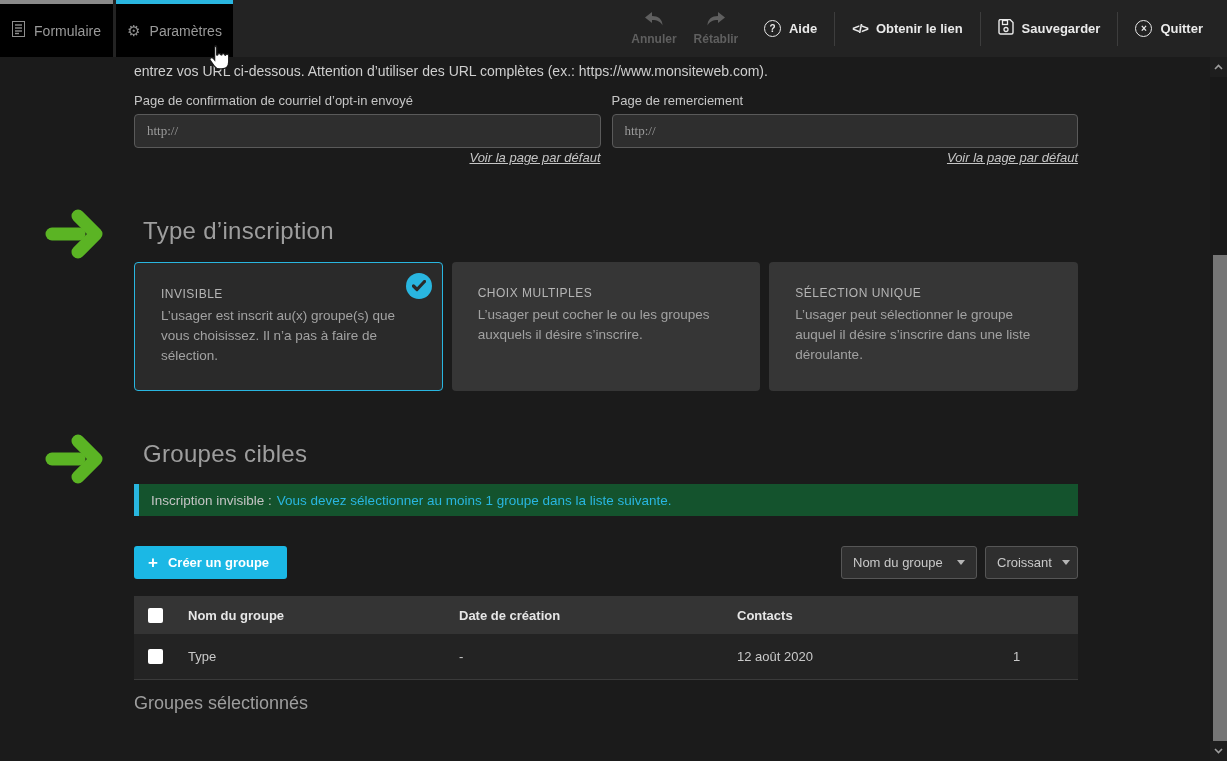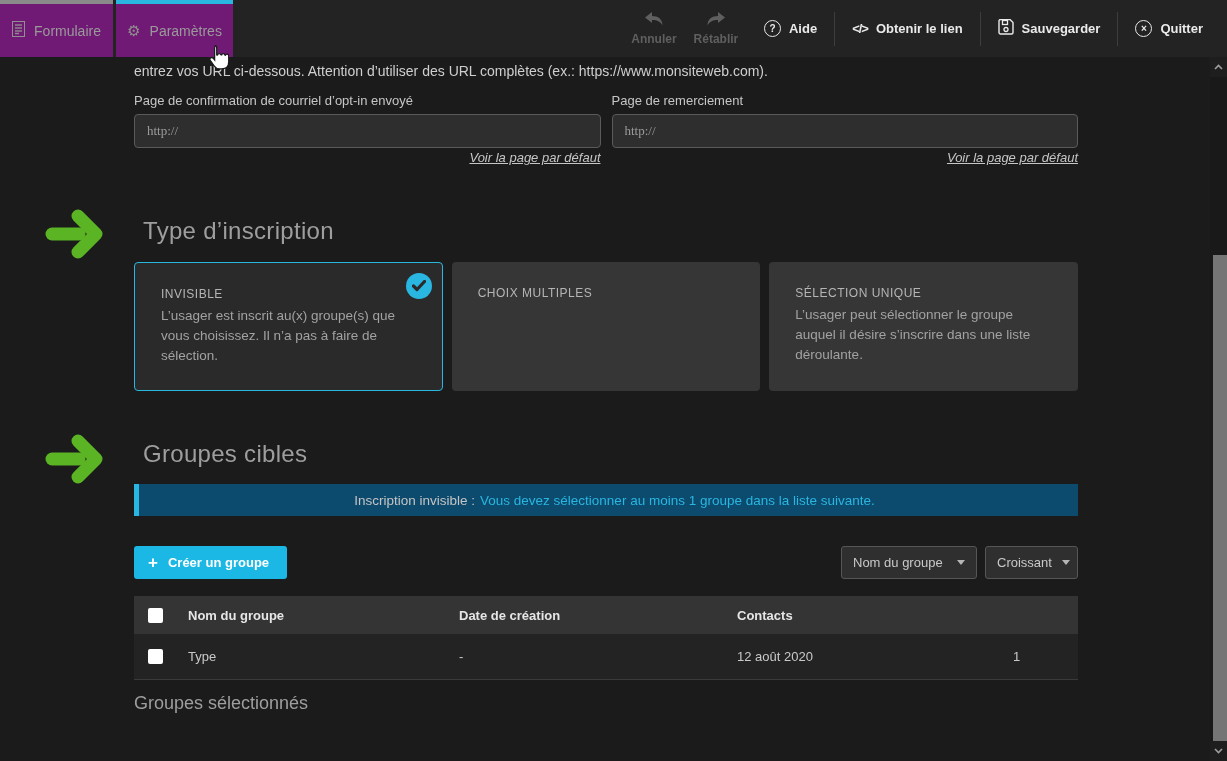--- a/index.html
+++ b/index.html
@@ -8,21 +8,21 @@
     position:relative; overflow:hidden;
     background:#1b1b1b;
     font-family:"Liberation Sans", sans-serif;
     -webkit-font-smoothing:antialiased;
   }
   
   .topbar { position:absolute; top:0; left:0; width:1227px; height:57px; background:#232323; z-index:5; }
   .tabs { position:absolute; left:0; top:0; height:57px; display:flex; }
   .tab {
     height:57px; display:flex; align-items:center; justify-content:center; gap:9px;
-    background:#701a75; border-top:4px solid #8a8a8a; cursor:pointer;
+    background:#000000; border-top:4px solid #8a8a8a; cursor:pointer;
     color:#9a9a9a; font-size:14px;
   }
   .tab.formulaire { width:113px; margin-right:3px; }
   .tab.parametres { width:117px; border-top-color:#29b6e0; }
   .gear-glyph { font-size:15px; line-height:1; color:#8f8f8f; }
   .actions { position:absolute; right:24px; top:0; height:57px; display:flex; align-items:center; }
   .action-stacked {
     width:62px; display:flex; flex-direction:column; align-items:center; gap:3px;
     color:#5f5f5f; font-size:12px; font-weight:bold; cursor:default;
   }
@@ -61,22 +61,22 @@
   .card.selected { background:#2a2a2a; border:1px solid #29b6e0; }
   .card h3 { color:#b5b5b5; font-size:12px; font-weight:400; letter-spacing:0.5px; margin-bottom:5px; }
   .card p { color:#a2a2a2; font-size:13.5px; line-height:20px; }
   .check-badge {
     position:absolute; top:10px; right:10px; width:26px; height:26px;
     background:#29b6e0; border-radius:50%; display:flex; align-items:center; justify-content:center;
   }
   
   .notice {
     position:absolute; top:427px; left:0; width:944px; height:32px;
-    background:#0c4a6e; border-left:5px solid #29b6e0;
-    display:flex; align-items:center; padding-left:12px; font-size:13.5px;justify-content:center;
+    background:#14532d; border-left:5px solid #29b6e0;
+    display:flex; align-items:center; padding-left:12px; font-size:13.5px;
   }
   .notice .prefix { color:#c4c4c4; }
   .notice .highlight { color:#29b6e0; font-weight:normal; margin-left:5px; }
   
   .toolbar { position:absolute; top:489px; left:0; width:944px; height:33px; }
   .btn-create {
     position:absolute; left:0; top:0; height:33px; padding:0 18px 0 14px;
     background:#1bb8e5; border:none; border-radius:3px; cursor:pointer;
     display:flex; align-items:center; gap:10px;
     color:#ffffff; font-size:13px; font-weight:bold; font-family:"Liberation Sans",sans-serif;
@@ -215,20 +215,21 @@
       <span class="check-badge">
         <svg width="14" height="12" viewBox="0 0 14 12">
             <path d="M1.5 6 L5 9.5 L12.5 1.5" fill="none" stroke="#2a2a2a" stroke-width="3.2" stroke-linecap="round" stroke-linejoin="round"></path>
           </svg>
       </span>
       <h3>INVISIBLE</h3>
       <p>L’usager est inscrit au(x) groupe(s) que vous choisissez. Il n’a pas à faire de sélection.</p>
     </div>
     <div class="card">
       <h3>CHOIX MULTIPLES</h3>
+      <p>L’usager peut cocher le ou les groupes auxquels il désire s’inscrire.</p>
     </div>
     <div class="card">
       <h3>SÉLECTION UNIQUE</h3>
       <p>L’usager peut sélectionner le groupe auquel il désire s’inscrire dans une liste déroulante.</p>
     </div>
   </div>
 
   <h2 class="section-title title-groupes">Groupes cibles</h2>
 
   <div class="notice">

